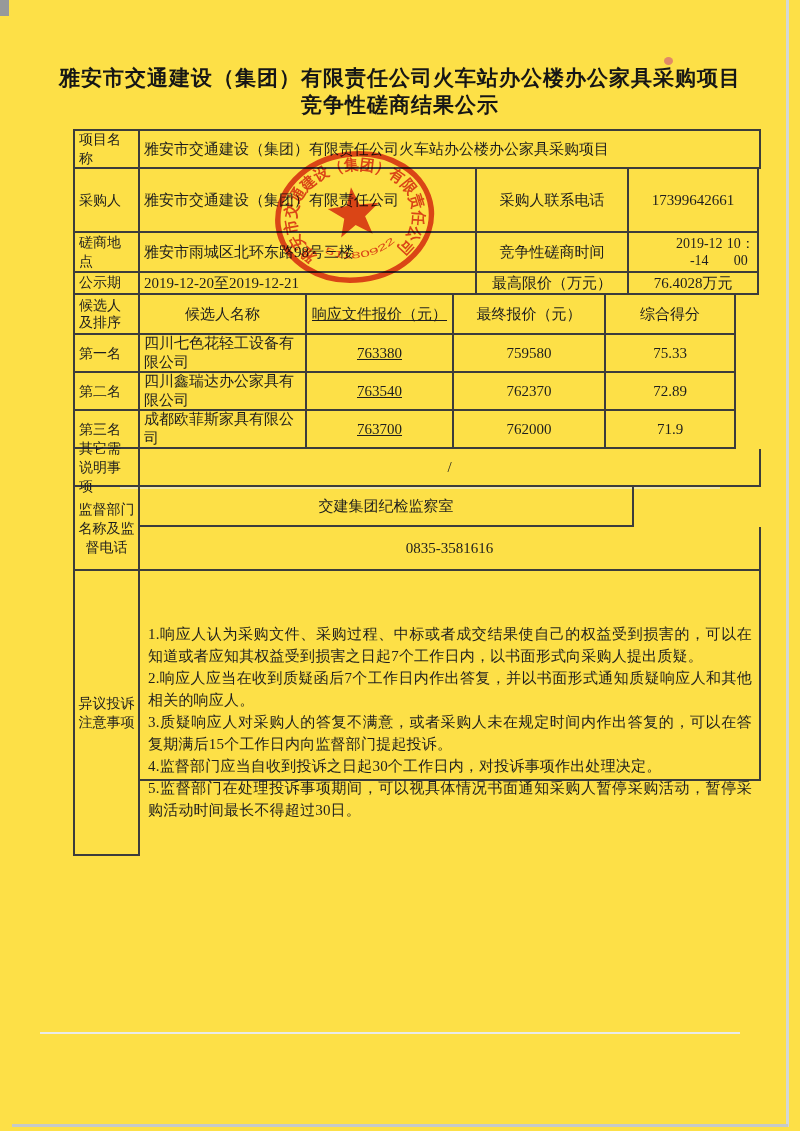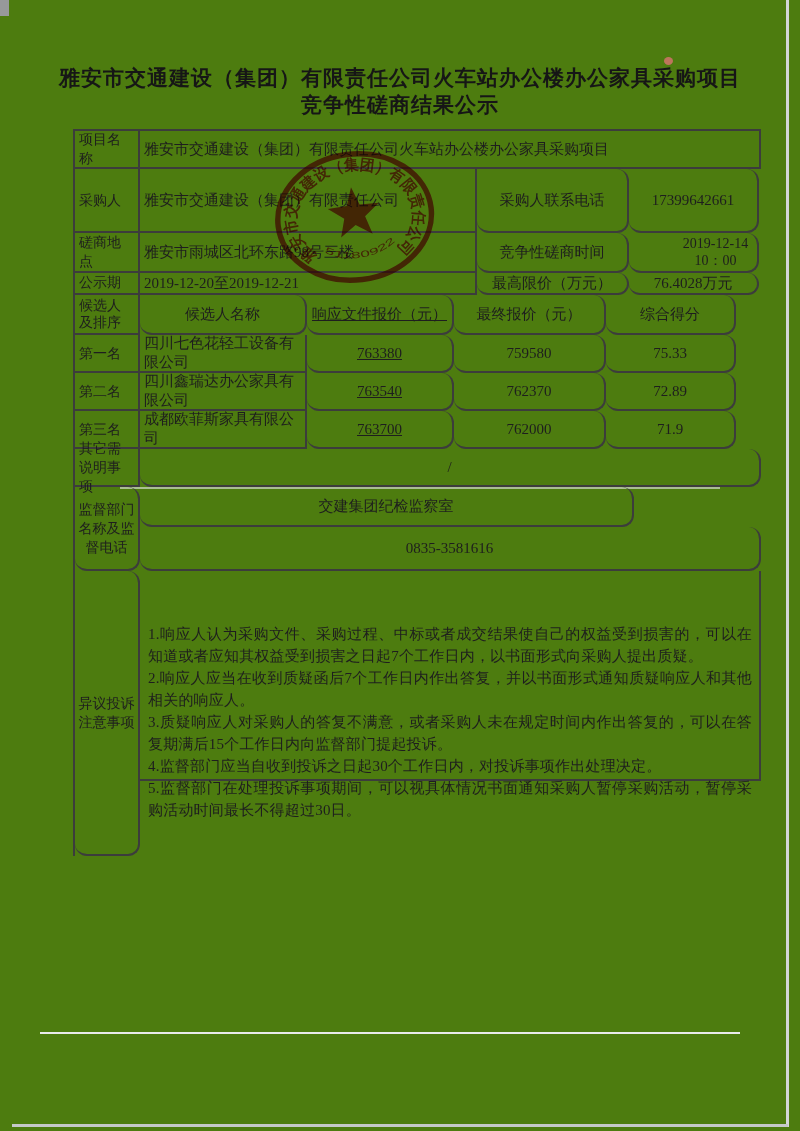--- a/index.html
+++ b/index.html
@@ -4,21 +4,21 @@
 <style>
   html,body { margin:0; padding:0; }
   body {
     width:800px; height:1131px;
     background:#ffffff;
     font-family:"Liberation Serif", serif;
     color:#1e1e1e;
     position:relative;
     overflow:hidden;
   }
-  .page { position:absolute; inset:0; background:#4d7c0f; }
+  .page { position:absolute; inset:0; background:#fde047; }
 
   
   .corner-mark { position:absolute; left:0; top:0; width:9px; height:16px;
     background:#97999a; }
   .edge-right { position:absolute; right:11px; top:0; width:3px; height:1127px;
     background:#d3d7d7; }
   .edge-bottom { position:absolute; left:12px; top:1124px; height:3px; width:776px;
     background:#c5c9c9; }
   .scan-streak { position:absolute; height:2px; background:#e9ebeb; }
   .red-speck { position:absolute; left:664px; top:57px; width:9px; height:8px;
@@ -44,24 +44,24 @@
     box-sizing:border-box;
     border-right:2px solid #3c3c3c; border-bottom:2px solid #3c3c3c;
     display:flex; align-items:center;
     word-break:break-all; line-height:19px;
   }
   .c1 { width:65px; }  .c2 { width:167px; } .c3 { width:147px;text-decoration:underline; }
   .c4 { width:152px; } .c5 { width:130px; }
   .c23 { width:337px; } .c25 { width:619px; }
   .lab { font-size:14px; padding:0 3px; }
   .left { padding:0 4px; justify-content:flex-start; text-align:left; }
-  .ctr  { justify-content:center; text-align:center;border-radius:12px; }
+  .ctr  { justify-content:center; text-align:center; }
   .h38 { height:38px; } .h48 { height:64px; } .h40 { height:40px; }
   .h22 { height:22px; line-height:18px; } .h44 { height:44px; }
-  .time-cell { flex-direction:column; justify-content:center; line-height:17px; font-size:14px;padding-left:45px; }
+  .time-cell { flex-direction:row; justify-content:center; line-height:17px; font-size:14px;padding-left:45px; }
 
   
   .sup-right { display:flex; flex-direction:column; }
 
   
   .obj-content {
     height:210px; align-items:flex-start;
     padding:52px 7px 0 8px;
     display:block;
   }

